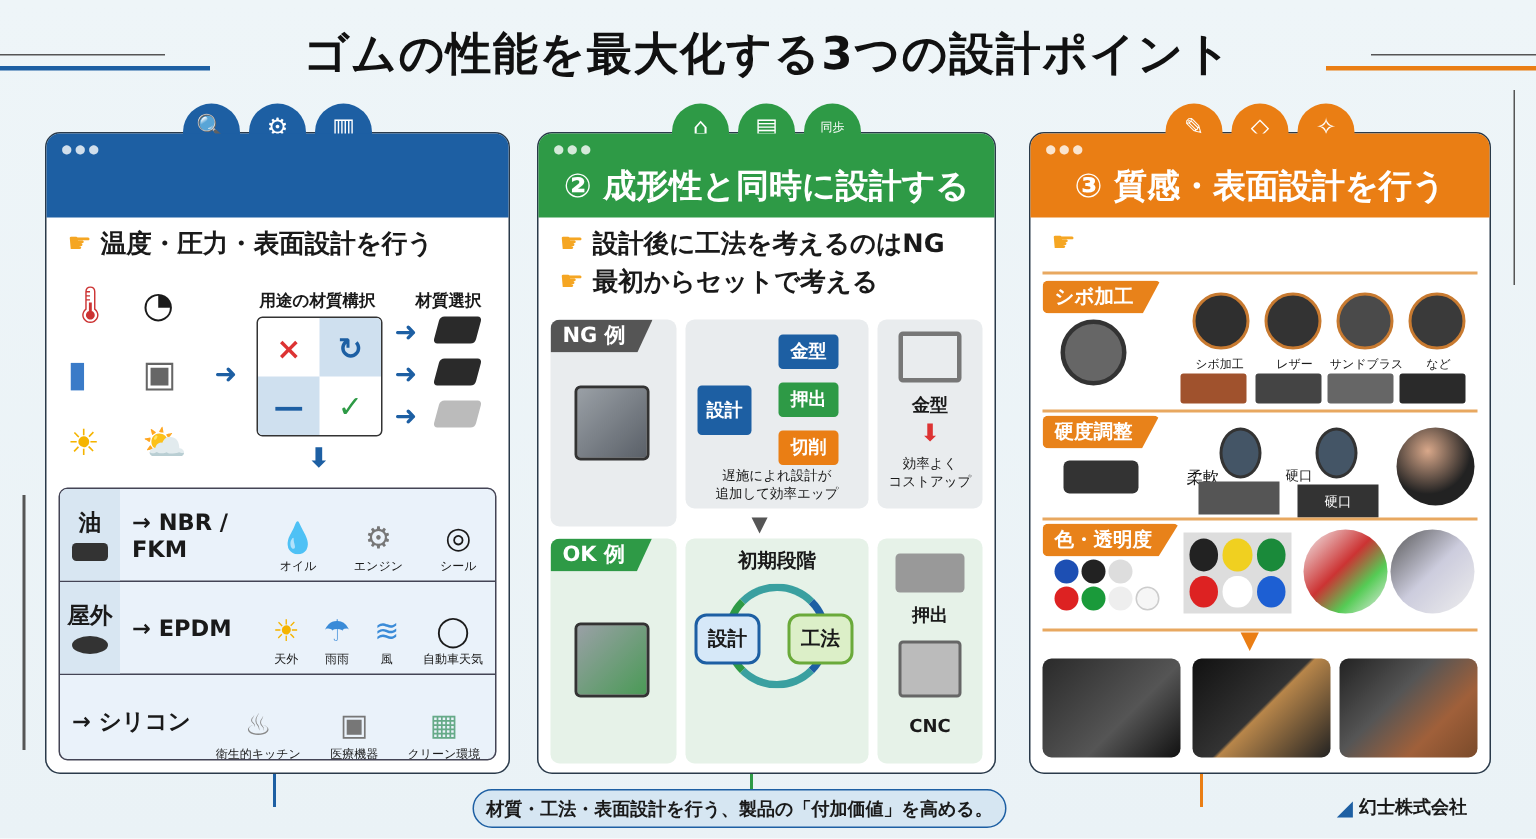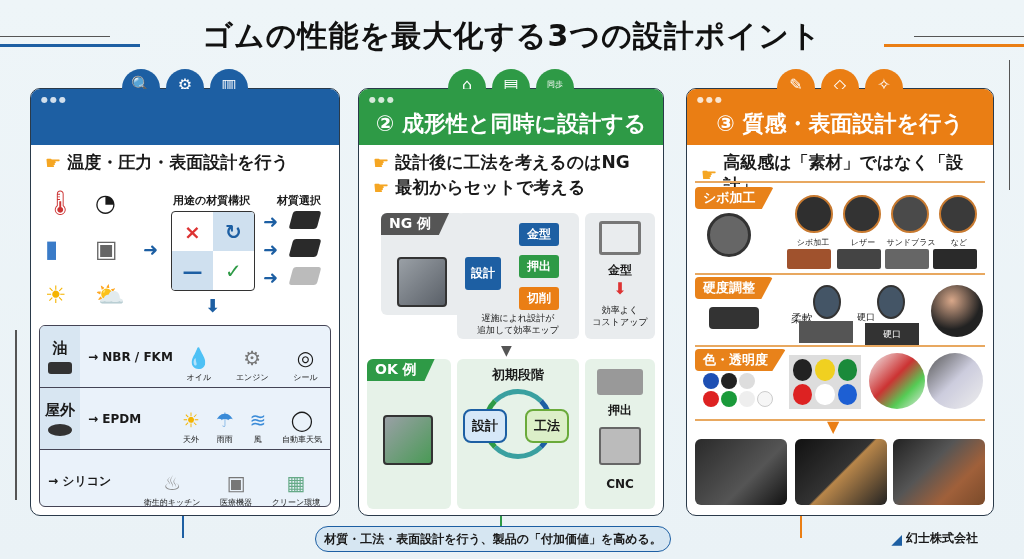--- a/index.html
+++ b/index.html
@@ -24,21 +24,21 @@
 .matrix{position:absolute;left:140px;top:122px;width:84px;height:80px;border:1.5px solid #333;border-radius:4px;display:grid;grid-template-columns:1fr 1fr;grid-template-rows:1fr 1fr;overflow:hidden}
 .matrix div{display:flex;align-items:center;justify-content:center;font-size:20px;font-weight:bold}
 .arrow{position:absolute;color:#1d5fa3;font-size:18px;font-weight:bold}
 .shapes{position:absolute;left:260px;top:122px;display:flex;flex-direction:column;gap:10px}
 .shape{width:28px;height:18px;border-radius:3px;background:#2a2a2a;transform:skewX(-15deg)}
 .table{position:absolute;left:8px;top:236px;right:8px;bottom:8px;border:1.5px solid #445;border-radius:6px;overflow:hidden;background:#eaf2fa}
 .trow{display:flex;height:62px;border-bottom:1.5px solid #445}
 .trow:last-child{border-bottom:none}
 .tlabel{width:40px;background:#d8e6f2;display:flex;flex-direction:column;align-items:center;justify-content:center;font-weight:bold;font-size:15px;gap:4px}
 .tlabel .sw{width:24px;height:12px;border-radius:3px}
-.tmat{width:94px;display:flex;align-items:center;padding-left:8px;font-size:12px;font-weight:bold}
+.tmat{width:94px;display:flex;align-items:center;padding-left:8px;font-size:15px;font-weight:bold}
 .ticons{flex:1;display:flex;justify-content:space-around;align-items:flex-end;padding-bottom:4px}
 .ti{display:flex;flex-direction:column;align-items:center;font-size:8px;gap:2px}
 .ti .g{font-size:20px}
 
 .p2{left:358px;width:306px}
 .p2 .head{background:#2e9a46}
 .p2 .bubble{background:#2e9a46}
 .box{position:absolute;background:#e9ecee;border-radius:6px}
 .tag{position:absolute;left:0;top:0;color:#fff;font-weight:bold;font-size:14px;padding:2px 18px 2px 8px;clip-path:polygon(0 0,100% 0,85% 100%,0 100%);border-radius:6px 0 0 0}
 .chip{position:absolute;color:#fff;font-weight:bold;font-size:12px;padding:3px 8px;border-radius:3px}
@@ -190,21 +190,21 @@
   </div>
   <div class="point" style="padding-bottom:0">
       <span class="hand">☛</span>
       <span>設計後に工法を考えるのはNG</span>
     </div>
   <div class="point" style="padding-top:2px">
       <span class="hand">☛</span>
       <span>最初からセットで考える</span>
     </div>
 
-  <div class="box" style="left:22px;top:124px;width:84px;height:102px">
+  <div class="box" style="left:8px;top:124px;width:84px;height:138px">
     <div class="tag" style="background:#555">NG 例</div>
     <div class="cube" style="left:16px;top:44px"></div>
   </div>
   <div class="box" style="left:98px;top:124px;width:122px;height:126px">
     <div class="chip" style="left:8px;top:44px;background:#1d5fa3;padding:8px 6px">設計</div>
     <div class="chip" style="left:62px;top:10px;background:#1d5fa3">金型</div>
     <div class="chip" style="left:62px;top:42px;background:#2e9a46">押出</div>
     <div class="chip" style="left:62px;top:74px;background:#ea7e14">切削</div>
     <div class="small" style="left:4px;right:4px;top:100px;white-space:pre-line">遅施によれ設計が
 追加して効率エップ</div>
@@ -241,21 +241,20 @@
     <div class="bubble">✎</div>
     <div class="bubble">◇</div>
     <div class="bubble">✧</div>
   </div>
   <div class="panel-head head">
     <span class="dots">●●●</span>
     <h2>③ 質感・表面設計を行う</h2>
   </div>
   <div class="point">
       <span class="hand">☛</span>
-      <span>高級感は「素材」ではなく「設計」</span>
     </div>
   <div class="hr" style="top:92px"></div>
   <div class="otag" style="top:98px">シボ加工</div>
   <div style="position:absolute;left:20px;top:124px;width:44px;height:44px;border-radius:50%;border:3px solid #333;background:#666"></div>
   <div class="tex" style="left:108px;top:106px;background:#2f2f2f"></div>
   <div class="tex" style="left:156px;top:106px;background:#333"></div>
   <div class="tex" style="left:204px;top:106px;background:#4a4a4a"></div>
   <div class="tex" style="left:252px;top:106px;background:#3a3a3a"></div>
   <div class="lab" style="left:98px;top:148px;width:56px">シボ加工</div>
   <div class="lab" style="left:148px;top:148px;width:56px">レザー</div>

